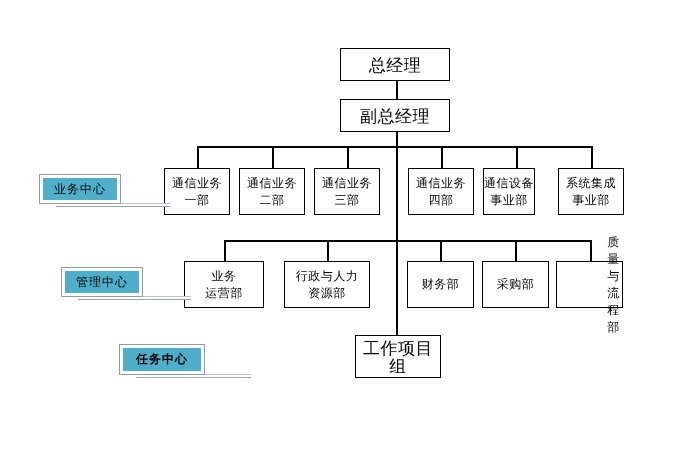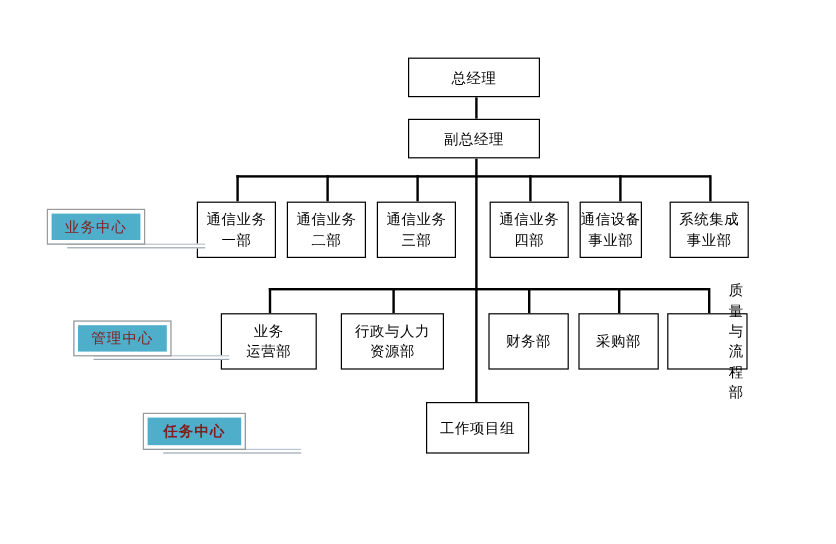--- a/index.html
+++ b/index.html
@@ -26,21 +26,21 @@
     justify-content: center;
     text-align: center;
     color: #000000;
     font-size: 12px;
     line-height: 17px;
     letter-spacing: 0.5px;
     white-space: pre-line;
     z-index: 3;
   }
   .node.big {
-    font-size: 12px;
+    font-size: 17px;
     line-height: 18px;
   }
   
   .vline {
     position: absolute;
     width: 1.5px;
     background: #000000;
     z-index: 1;
   }
   .hline {
@@ -58,21 +58,21 @@
     position: absolute;
     left: 0;
     top: 0;
     box-sizing: border-box;
     background: #4FAFCB;
     border: 3px solid #ffffff;
     outline: 1px solid #9a9a9a;
     display: flex;
     align-items: center;
     justify-content: center;
-    color: #7f1d1d;
+    color: #000000;
     font-size: 12px;
     letter-spacing: 1px;
   }
   .callout .plate.bold {
     font-weight: bold;
   }
   .callout .shadow {
     position: absolute;
     height: 4px;
     background: #ffffff;

